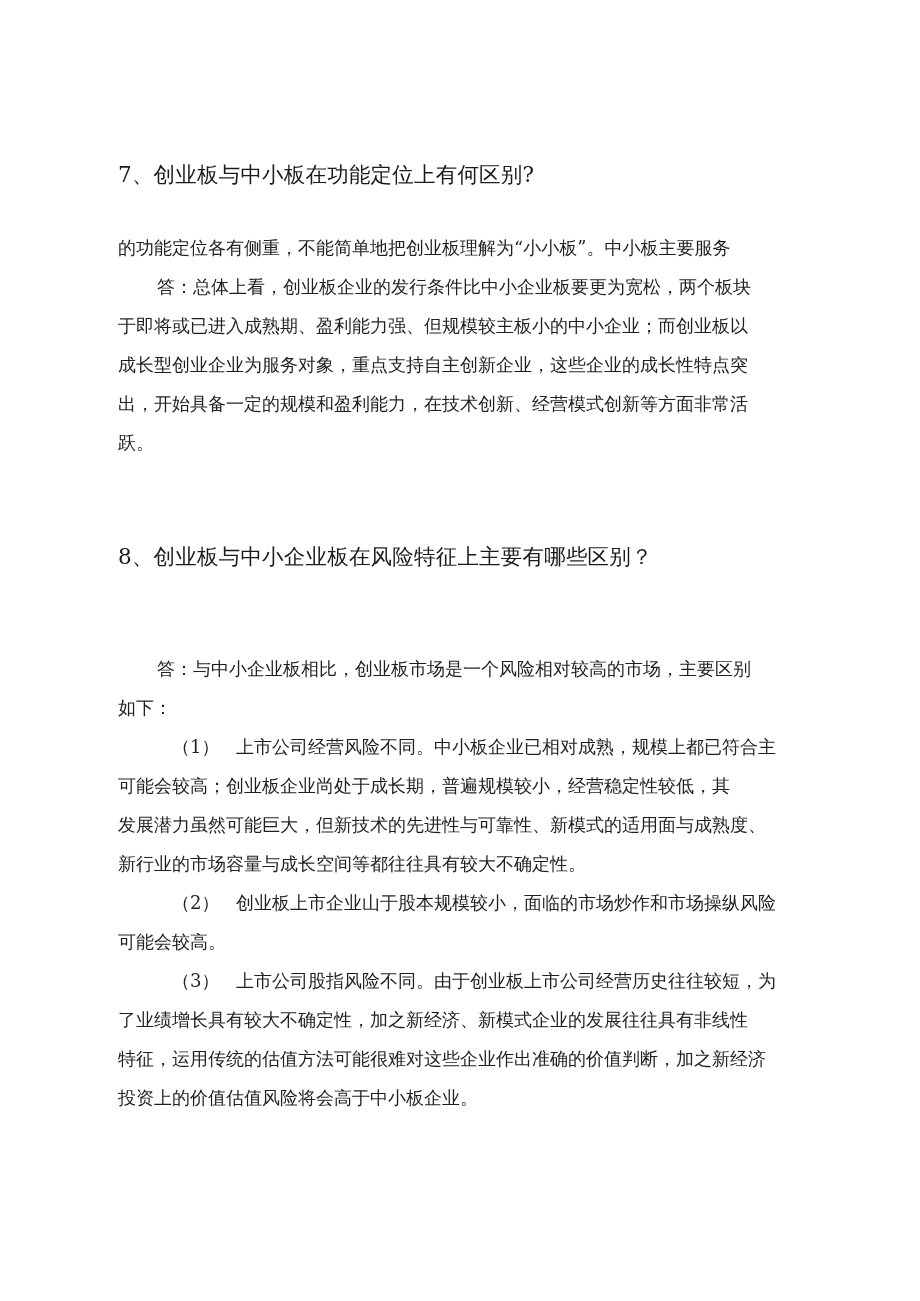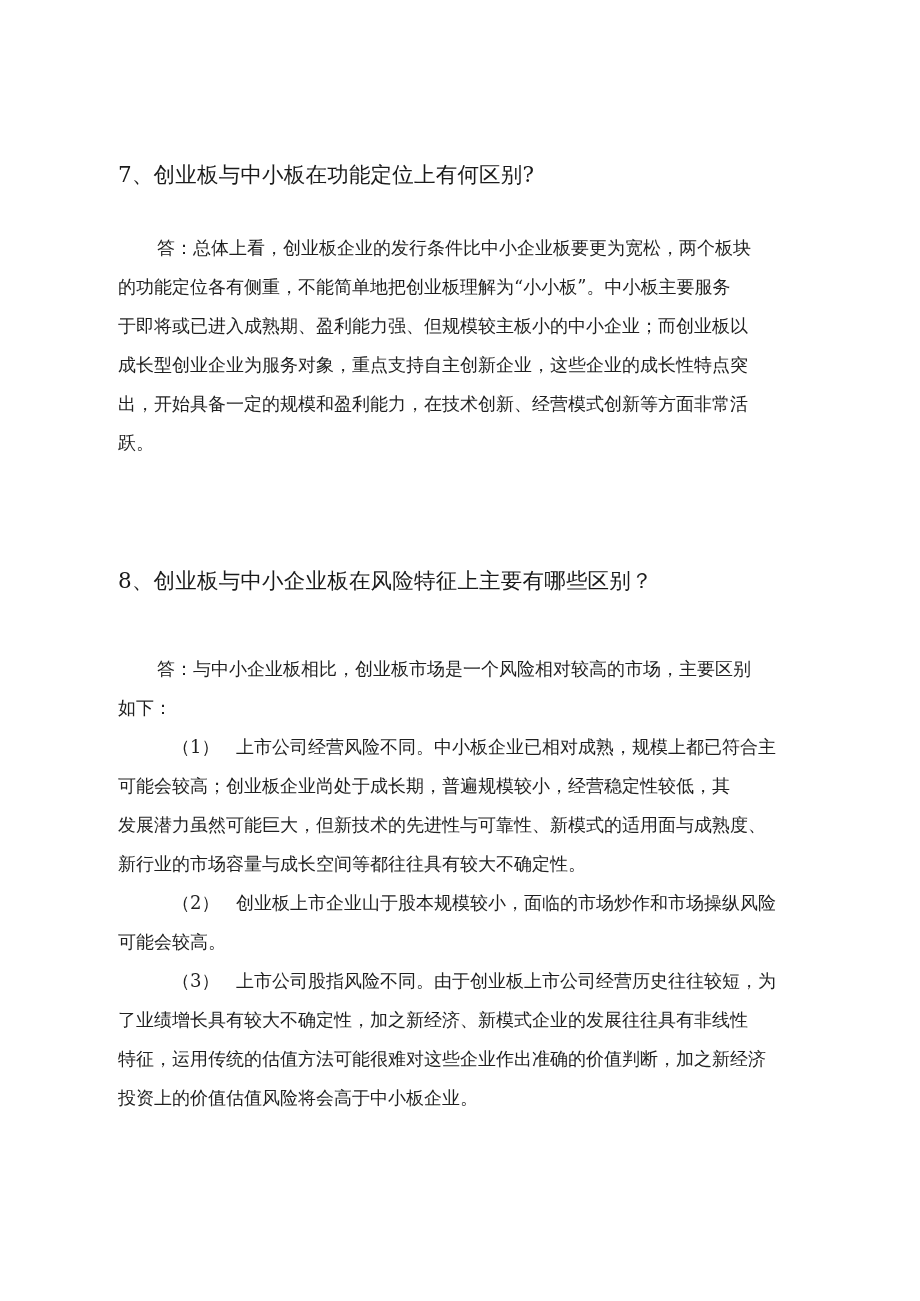--- a/index.html
+++ b/index.html
@@ -53,29 +53,29 @@
     }
   </style>
 </head>
 <body>
 
 <div class="page">
 
   <div class="heading" style="top:160px;">7、创业板与中小板在功能定位上有何区别?</div>
 
   <div class="para" style="top:228px;">
+    <span class="line">的功能定位各有侧重，不能简单地把创业板理解为“小小板”。中小板主要服务</span>
     <span class="line indent-answer">答：总体上看，创业板企业的发行条件比中小企业板要更为宽松，两个板块</span>
-    <span class="line">的功能定位各有侧重，不能简单地把创业板理解为“小小板”。中小板主要服务</span>
     <span class="line">于即将或已进入成熟期、盈利能力强、但规模较主板小的中小企业；而创业板以</span>
     <span class="line">成长型创业企业为服务对象，重点支持自主创新企业，这些企业的成长性特点突</span>
     <span class="line">出，开始具备一定的规模和盈利能力，在技术创新、经营模式创新等方面非常活</span>
     <span class="line">跃。</span>
   </div>
 
-  <div class="heading" style="top:542px;margin-top:24px;">8、创业板与中小企业板在风险特征上主要有哪些区别？</div>
+  <div class="heading" style="top:542px;">8、创业板与中小企业板在风险特征上主要有哪些区别？</div>
 
   <div class="para" style="top:649px;">
     <span class="line indent-answer">答：与中小企业板相比，创业板市场是一个风险相对较高的市场，主要区别</span>
     <span class="line">如下：</span>
 
     <span class="line">
       <span class="item-label">（1）</span><span>上市公司经营风险不同。中小板企业已相对成熟，规模上都已符合主</span>
     </span>
     <span class="line">可能会较高；创业板企业尚处于成长期，普遍规模较小，经营稳定性较低，其</span>
     <span class="line">发展潜力虽然可能巨大，但新技术的先进性与可靠性、新模式的适用面与成熟度、</span>

